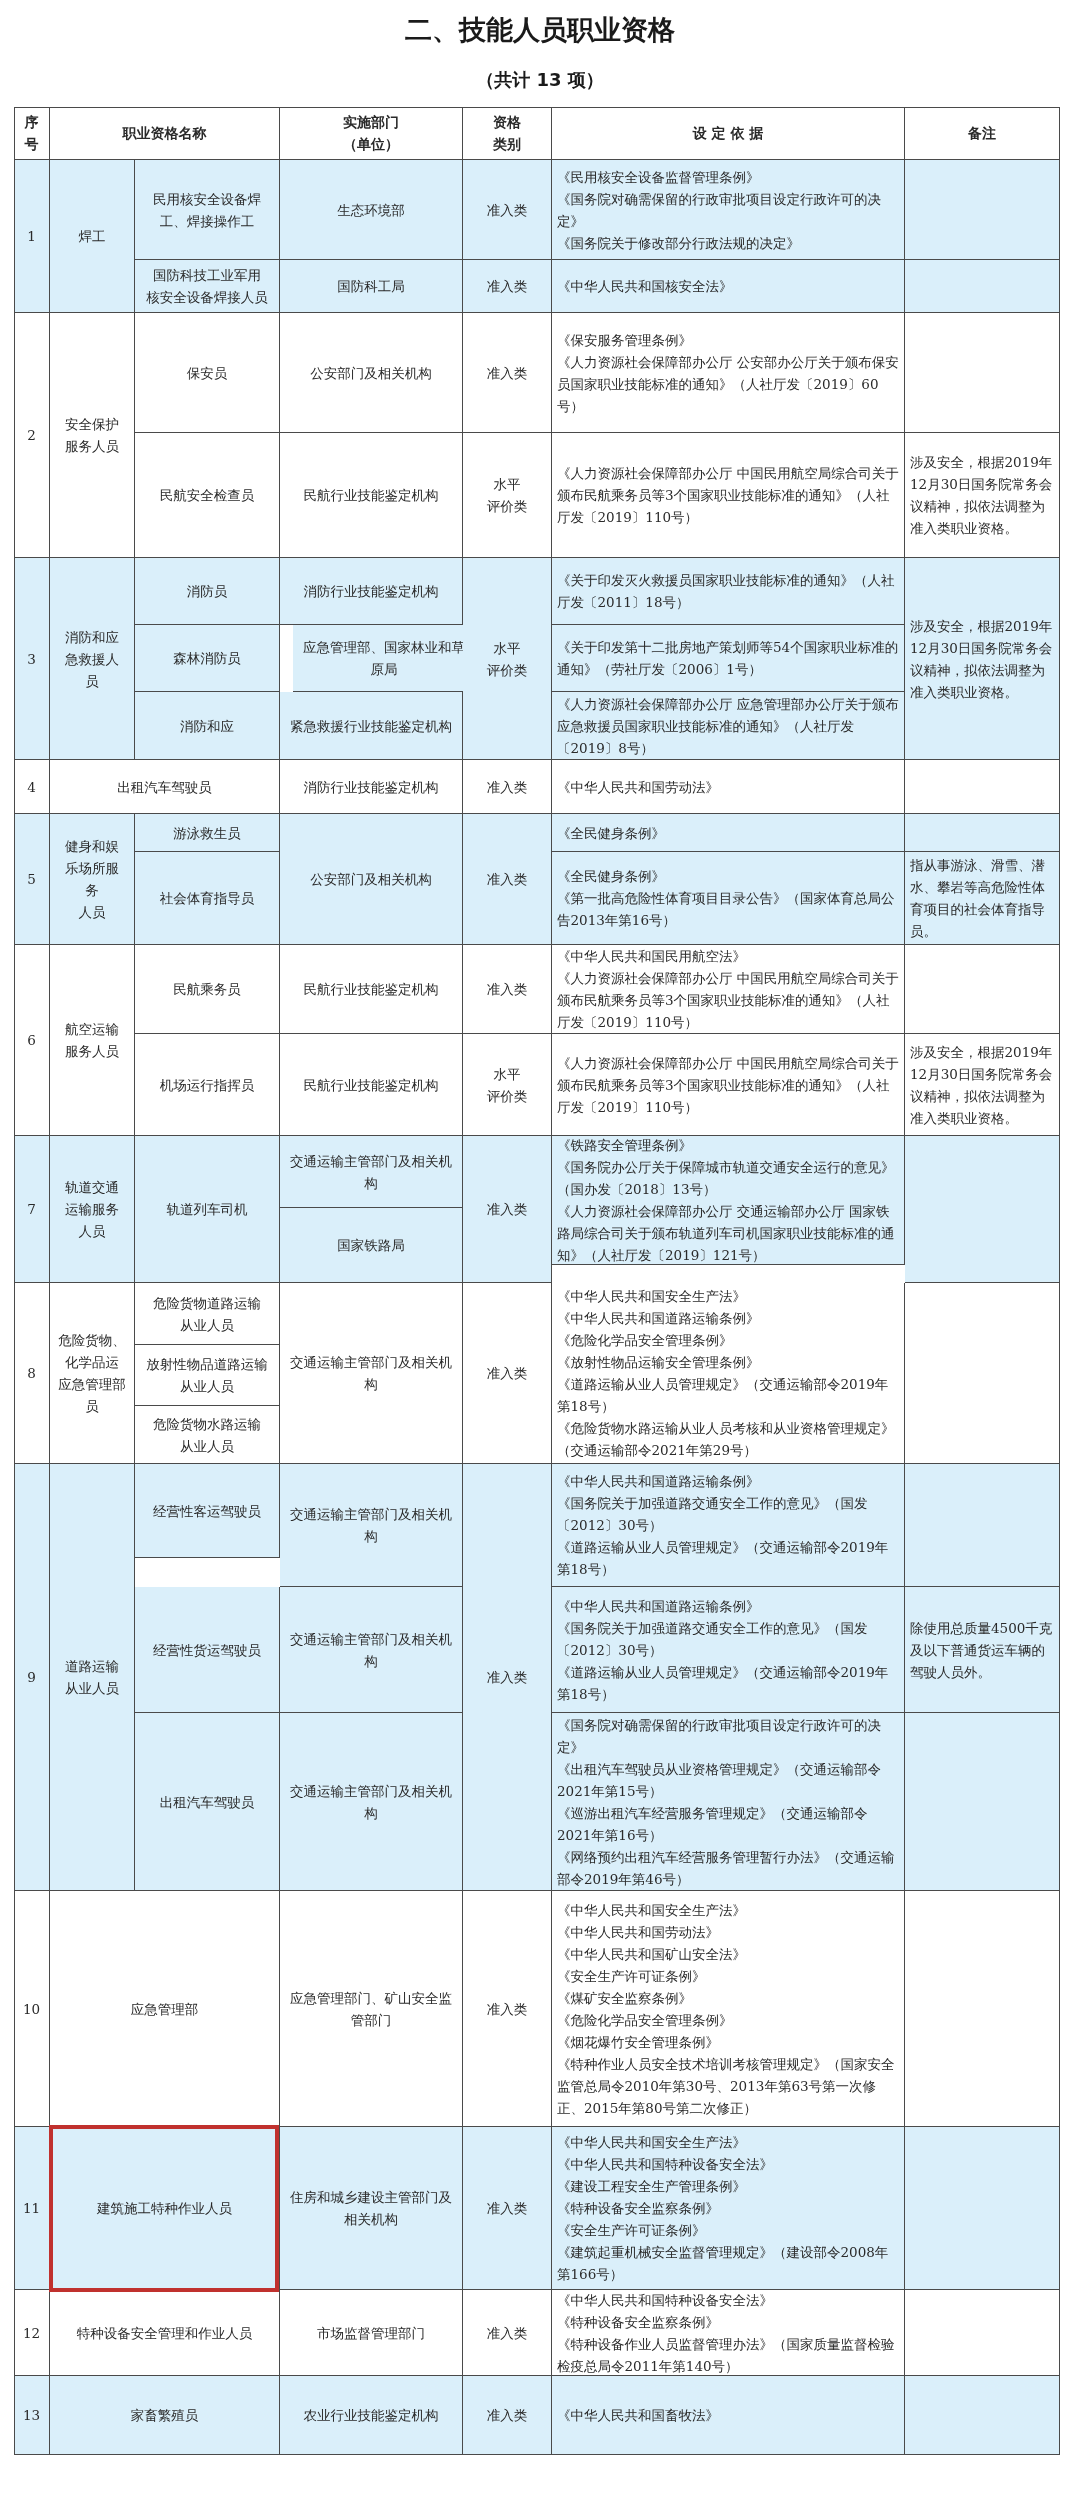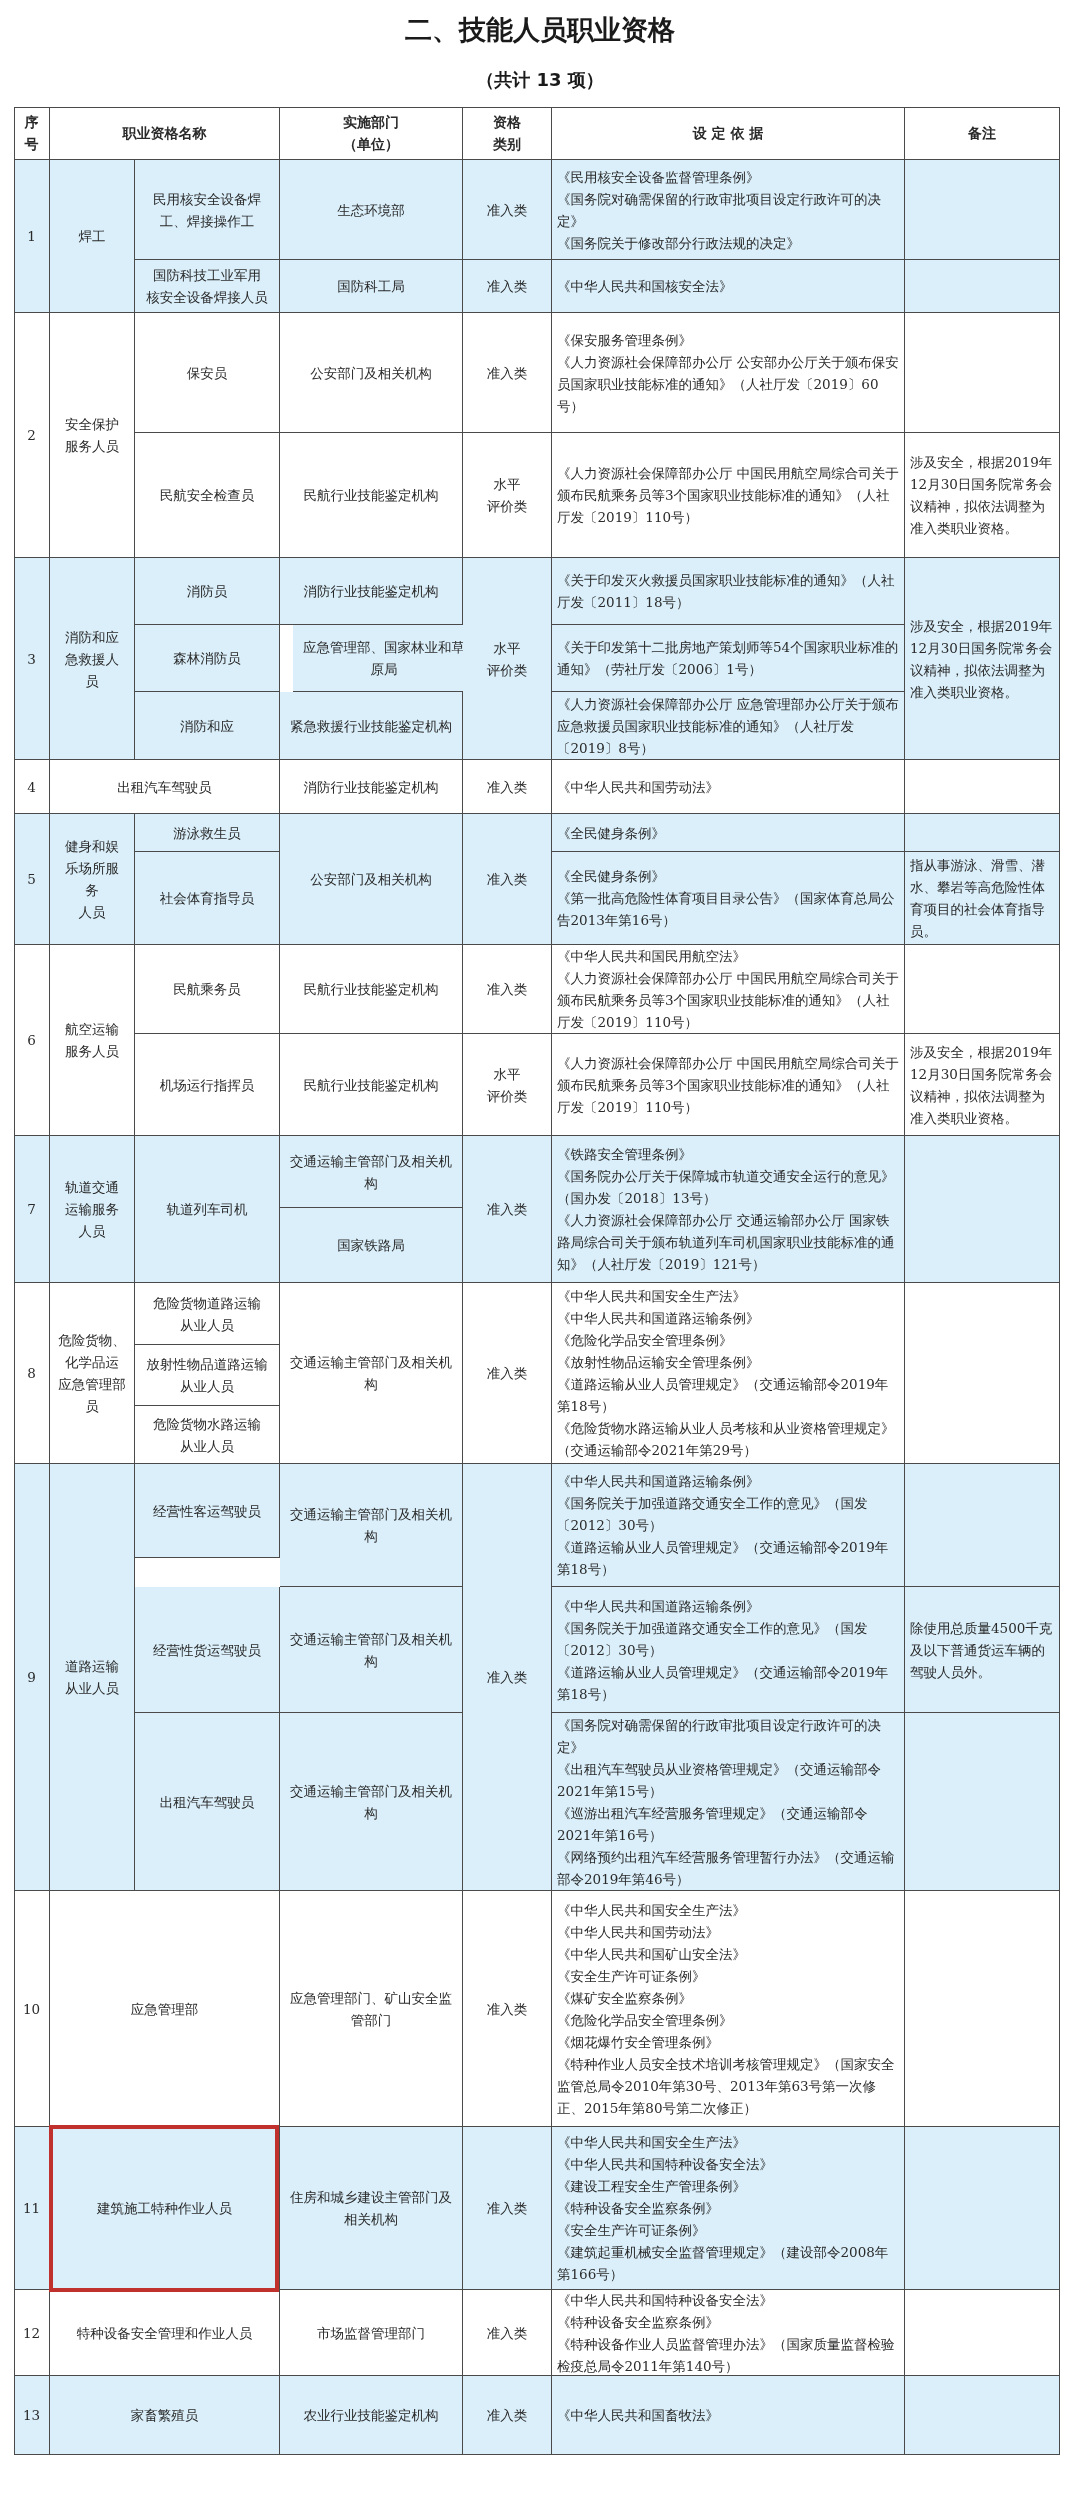--- a/index.html
+++ b/index.html
@@ -272,21 +272,21 @@
     </div>
   <div class="cell blue" style="left:280px;top:1136px;width:183px;height:72px;">
       <span class="txt">交通运输主管部门及相关机构</span>
     </div>
   <div class="cell blue" style="left:280px;top:1208px;width:183px;height:75px;">
       <span class="txt">国家铁路局</span>
     </div>
   <div class="cell blue" style="left:463px;top:1136px;width:89px;height:147px;">
       <span class="txt">准入类</span>
     </div>
-  <div class="cell blue left" style="left:552px;top:1136px;width:353px;height:147px;align-items:center;">
+  <div class="cell blue left" style="left:552px;top:1136px;width:353px;height:129px;align-items:center;">
       <span class="txt">《铁路安全管理条例》
 《国务院办公厅关于保障城市轨道交通安全运行的意见》（国办发〔2018〕13号）
 《人力资源社会保障部办公厅 交通运输部办公厅 国家铁路局综合司关于颁布轨道列车司机国家职业技能标准的通知》（人社厅发〔2019〕121号）</span>
     </div>
   <div class="cell blue" style="left:905px;top:1136px;width:155px;height:147px;"></div>
 
   <div class="cell white" style="left:14px;top:1283px;width:36px;height:181px;">
       <span class="txt">8</span>
     </div>
   <div class="cell white" style="left:50px;top:1283px;width:85px;height:181px;">

